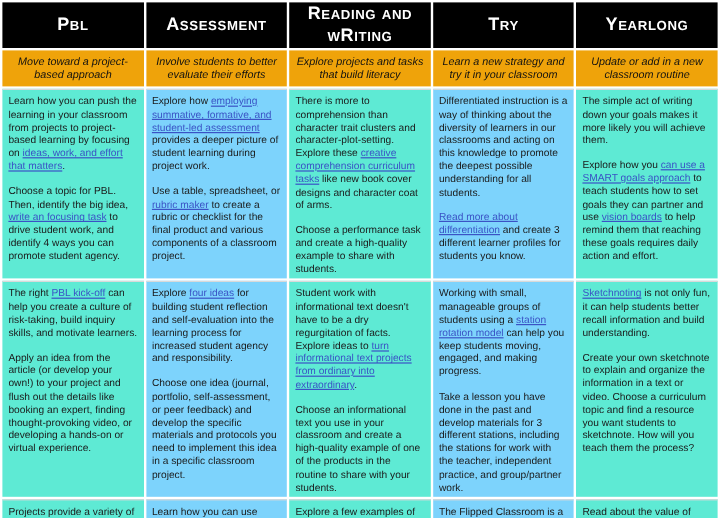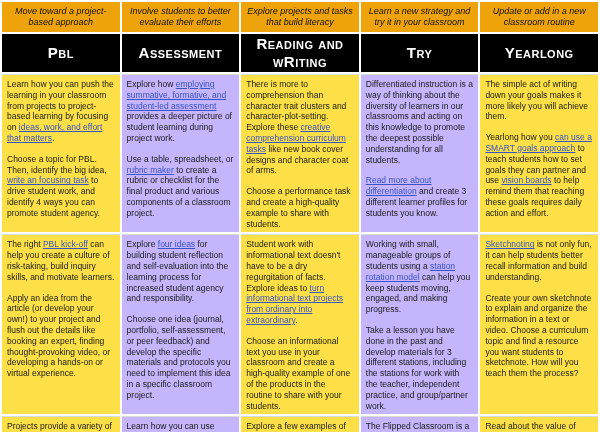--- a/index.html
+++ b/index.html
@@ -41,51 +41,51 @@
     height:26px;
     padding:2px 5px;
   }
   td.cell{
     vertical-align:top;
     font-size:8.5px;
     line-height:10.8px;
     padding:4px 5px 3px 5px;
     border-top:1px solid #d9d9d9;
   }
-  .col-odd{background:#fde047;}
-  .col-even{background:#c4b5fd;}
+  .col-odd{background:#5eead4;}
+  .col-even{background:#7dd3fc;}
   tr.row-c1 td{height:108px;}
   tr.row-c2 td{height:126px;}
   tr.row-c3 td{height:106px;}
   td.cell p{margin:0 0 10px 0;}
   td.cell p:last-child{margin-bottom:0;}
   a.link{
     color:#3a53c5;
     text-decoration:underline;
     cursor:pointer;
   }
 </style>
 </head>
 <body>
 
 <table class="party">
   <thead>
     <tr>
+      <th class="colhead"><span class="hdr">Pbl</span></th>
+      <th class="colhead"><span class="hdr">Assessment</span></th>
+      <th class="colhead"><span class="hdr">Reading and wRiting</span></th>
+      <th class="colhead"><span class="hdr">Try</span></th>
+      <th class="colhead"><span class="hdr">Yearlong</span></th>
+    </tr>
+    <tr>
       <td class="tagline">Move toward a project-based approach</td>
       <td class="tagline">Involve students to better evaluate their efforts</td>
       <td class="tagline">Explore projects and tasks that build literacy</td>
       <td class="tagline">Learn a new strategy and try it in your classroom</td>
       <td class="tagline">Update or add in a new classroom routine</td>
-    </tr>
-    <tr>
-      <th class="colhead"><span class="hdr">Pbl</span></th>
-      <th class="colhead"><span class="hdr">Assessment</span></th>
-      <th class="colhead"><span class="hdr">Reading and wRiting</span></th>
-      <th class="colhead"><span class="hdr">Try</span></th>
-      <th class="colhead"><span class="hdr">Yearlong</span></th>
     </tr>
   </thead>
   <tbody>
     <tr class="row-c1">
       <td class="cell col-odd">
           <p><span>Learn how you can push the learning in your classroom from projects to project-based learning by focusing on </span><a class="link" href="#">ideas, work, and effort that matters</a><span>.</span></p>
           <p><span>Choose a topic for PBL. Then, identify the big idea, </span><a class="link" href="#">write an focusing task</a><span> to drive student work, and identify 4 ways you can promote student agency.</span></p>
         </td>
       <td class="cell col-even">
           <p><span>Explore how </span><a class="link" href="#">employing summative, formative, and student-led assessment</a><span> provides a deeper picture of student learning during project work.</span></p>
@@ -94,21 +94,21 @@
       <td class="cell col-odd">
           <p><span>There is more to comprehension than character trait clusters and character-plot-setting. Explore these </span><a class="link" href="#">creative comprehension curriculum tasks</a><span> like new book cover designs and character coat of arms.</span></p>
           <p><span>Choose a performance task and create a high-quality example to share with students.</span></p>
         </td>
       <td class="cell col-even">
           <p><span>Differentiated instruction is a way of thinking about the diversity of learners in our classrooms and acting on this knowledge to promote the deepest possible understanding for all students.</span></p>
           <p><a class="link" href="#">Read more about differentiation</a><span> and create 3 different learner profiles for students you know.</span></p>
         </td>
       <td class="cell col-odd">
           <p><span>The simple act of writing down your goals makes it more likely you will achieve them.</span></p>
-          <p><span>Yearlong how you </span><a class="link" href="#">can use a SMART goals approach</a><span> to teach students how to set goals they can partner and use </span><a class="link" href="#">vision boards</a><span> to help remind them that reaching these goals requires daily action and effort.</span></p>
+          <p><span>Explore how you </span><a class="link" href="#">can use a SMART goals approach</a><span> to teach students how to set goals they can partner and use </span><a class="link" href="#">vision boards</a><span> to help remind them that reaching these goals requires daily action and effort.</span></p>
         </td>
     </tr>
     <tr class="row-c2">
       <td class="cell col-odd">
           <p><span>The right </span><a class="link" href="#">PBL kick-off</a><span> can help you create a culture of risk-taking, build inquiry skills, and motivate learners.</span></p>
           <p><span>Apply an idea from the article (or develop your own!) to your project and flush out the details like booking an expert, finding thought-provoking video, or developing a hands-on or virtual experience.</span></p>
         </td>
       <td class="cell col-even">
           <p><span>Explore </span><a class="link" href="#">four ideas</a><span> for building student reflection and self-evaluation into the learning process for increased student agency and responsibility.</span></p>
           <p><span>Choose one idea (journal, portfolio, self-assessment, or peer feedback) and develop the specific materials and protocols you need to implement this idea in a specific classroom project.</span></p>

